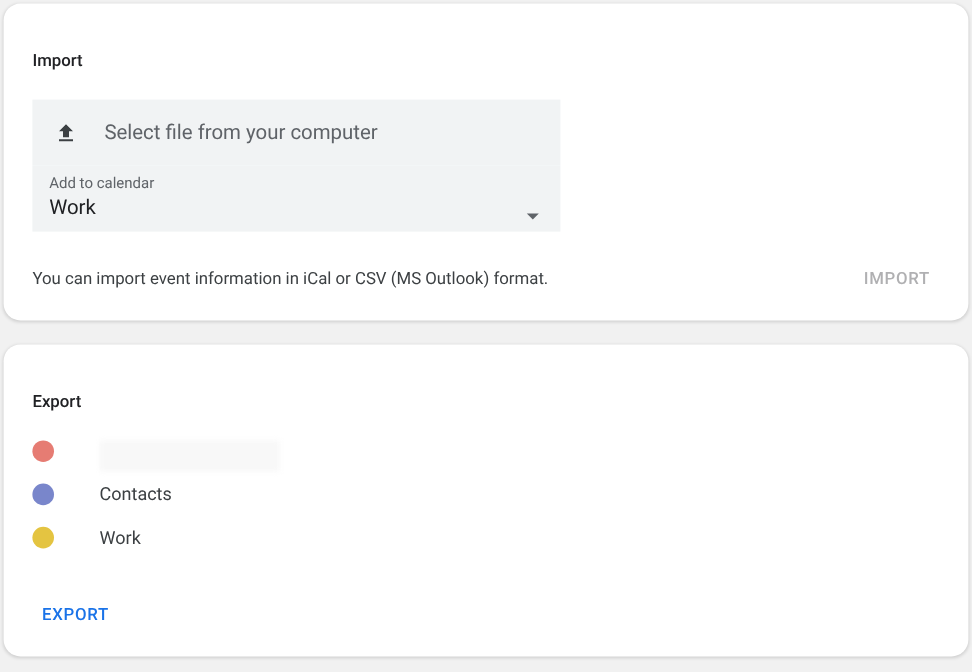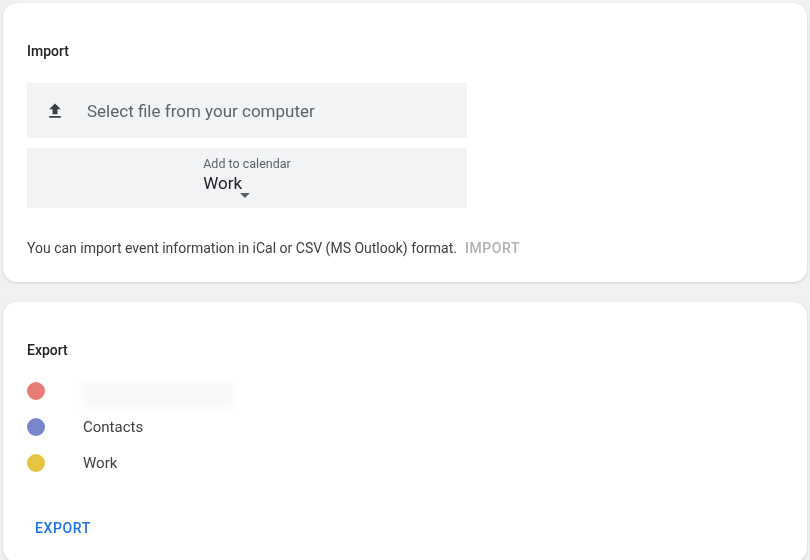--- a/index.html
+++ b/index.html
@@ -26,42 +26,41 @@
       margin-bottom: 24px;
     }
     .file-picker {
       width: 440px;
       height: 55px;
       background: #f1f3f4;
       display: flex;
       align-items: center;
       padding: 0 18px;
       cursor: pointer;
-      margin-bottom: 10px;
+      margin-bottom: 0;
     }
     .upload-icon {
       width: 20px;
       height: 20px;
       margin-right: 22px;
       flex-shrink: 0;
     }
     .file-picker-text {
       font-size: 17px;
       color: #5f6368;
     }
     .dropdown {
       width: 440px;
       background: #f1f3f4;
       padding: 8px 14px 10px 14px;
       display: flex;
-      align-items: center;
+      align-items: flex-end;
       cursor: pointer;
       margin-bottom: 26px;
       position: relative;
-      flex-direction: column;
     }
     .dropdown-content { flex: 1; }
     .dropdown-label {
       font-size: 12.5px;
       color: #5f6368;
       display: block;
       margin-bottom: 2px;
     }
     .dropdown-value {
       font-size: 17px;
@@ -70,20 +69,21 @@
     .dropdown-arrow {
       width: 0; height: 0;
       border-left: 5px solid transparent;
       border-right: 5px solid transparent;
       border-top: 5px solid #5f6368;
       margin-right: 4px;
     }
     .card-footer {
       display: flex;
       align-items: center;
+      justify-content: space-between;
     }
     .footer-text {
       font-size: 14px;
       color: #3c4043;
     }
     .action-btn {
       background: none;
       border: none;
       font-family: inherit;
       font-size: 14px;

